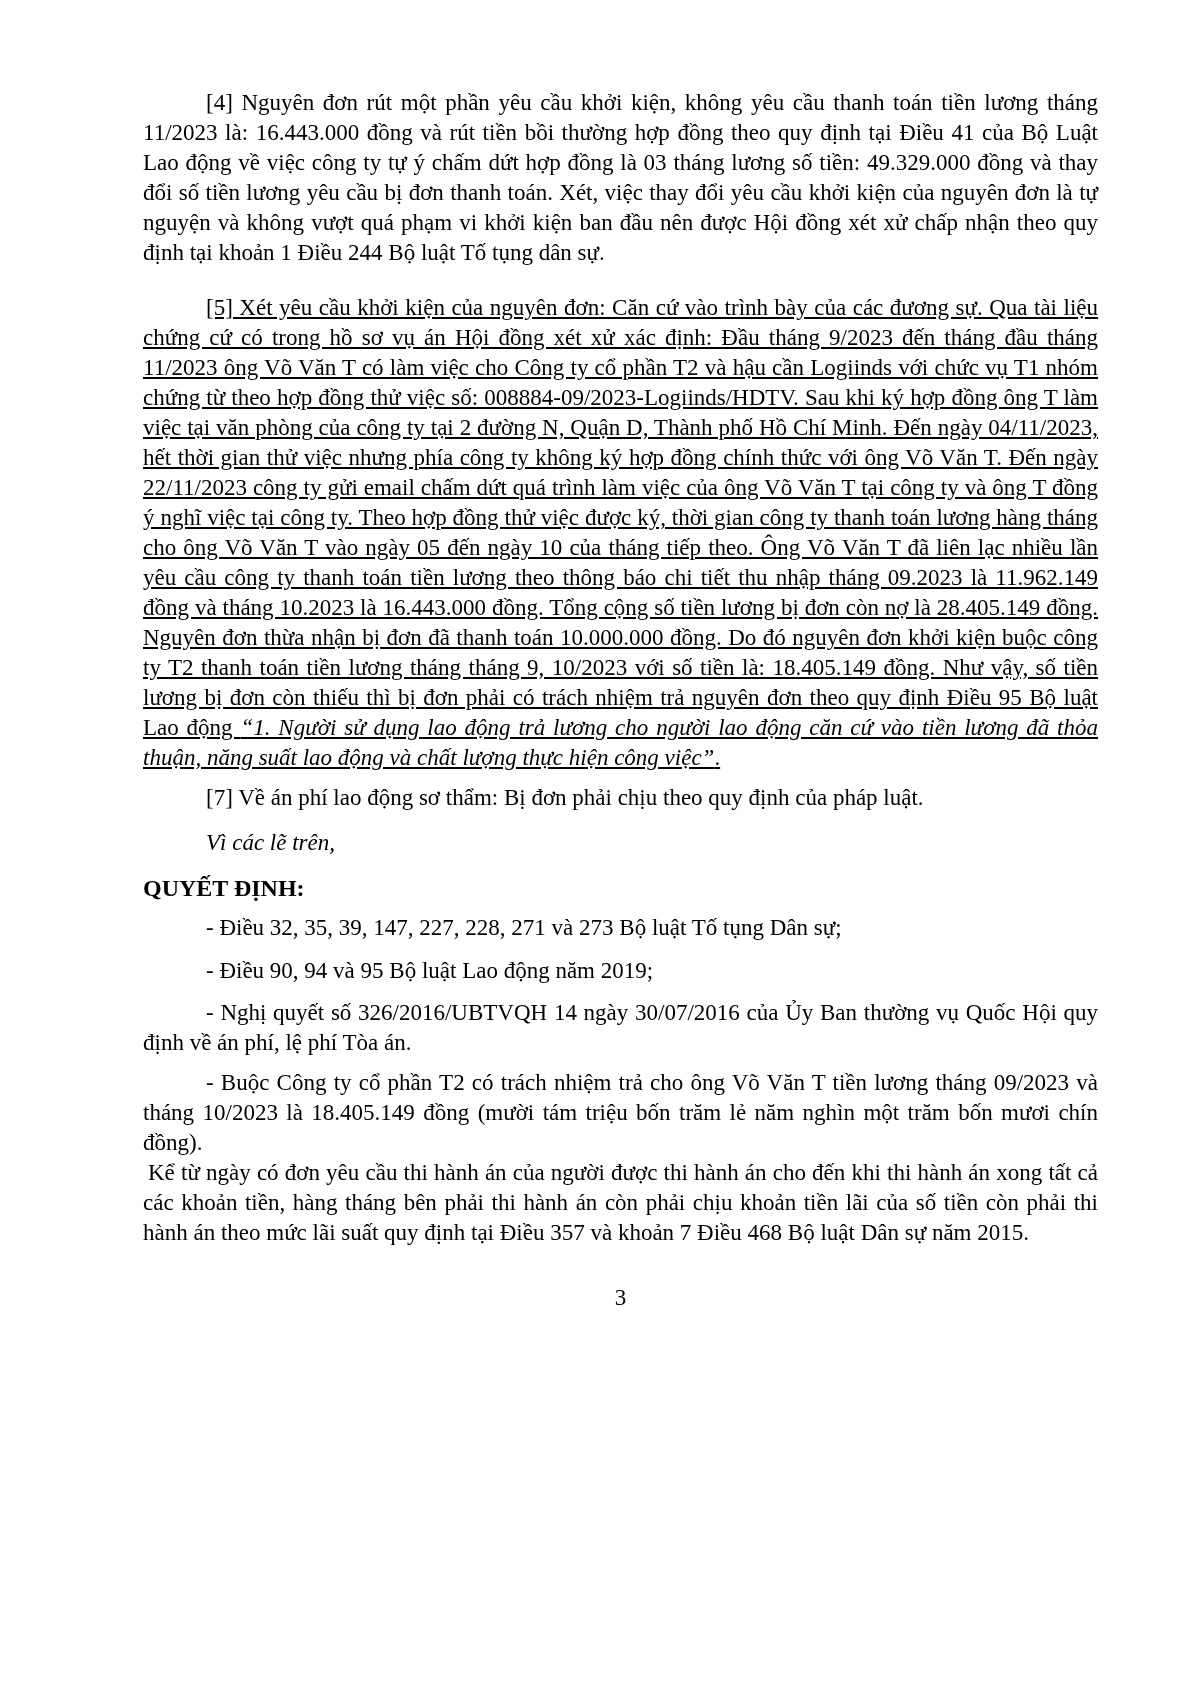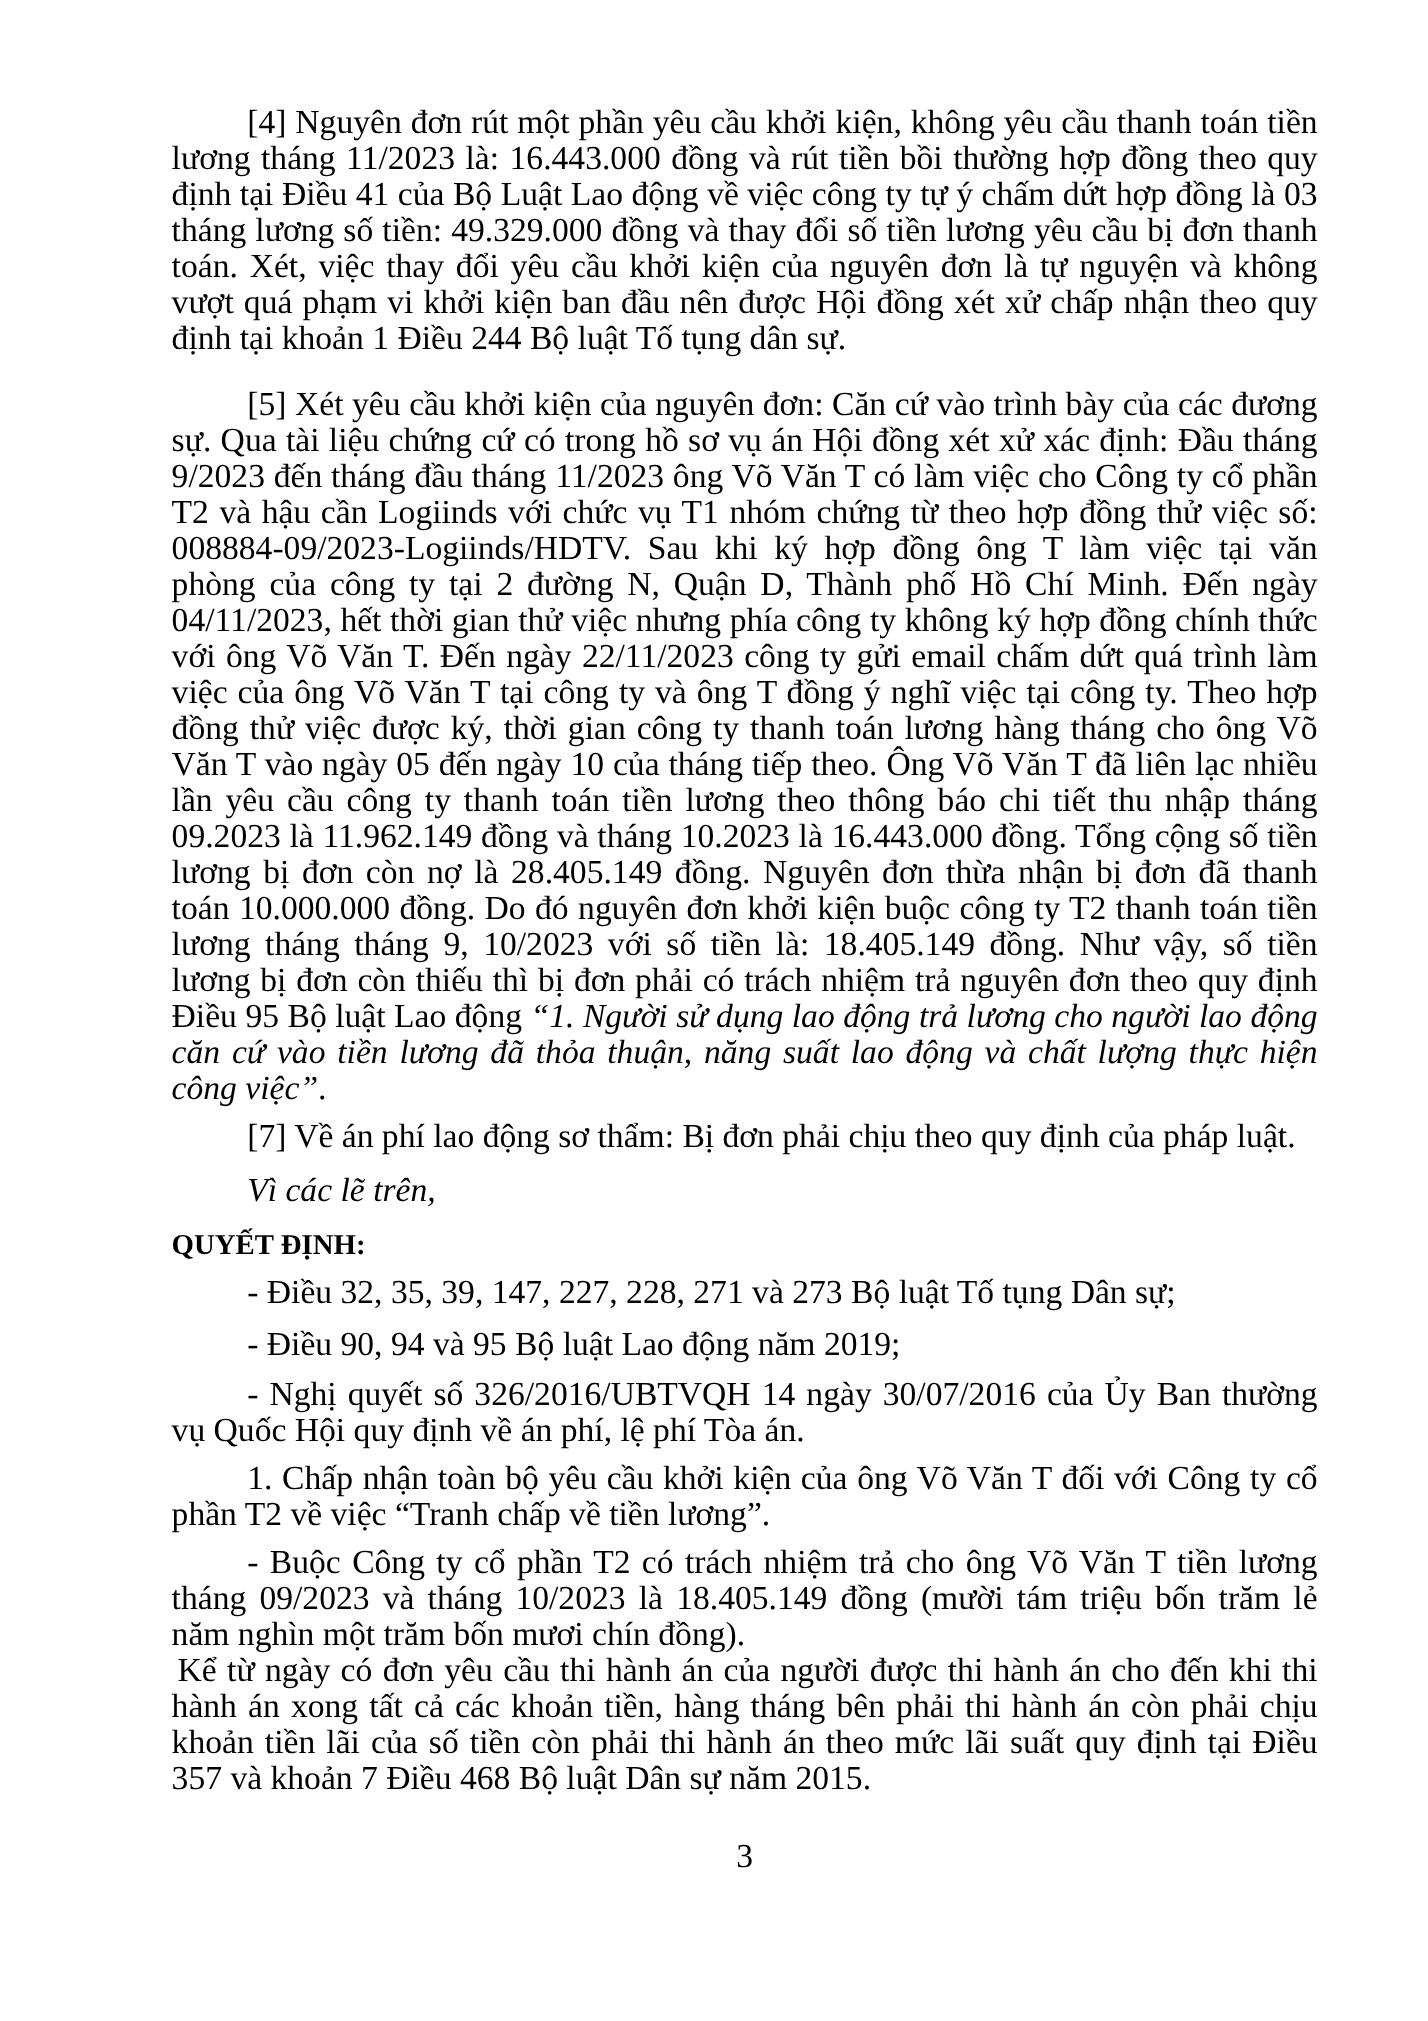--- a/index.html
+++ b/index.html
@@ -17,30 +17,30 @@
   }
   .page {
     box-sizing: border-box;
     width: 1190px;
     height: 1684px;
     padding: 88px 92px 0 143px;
     overflow: hidden;
   }
   .page p {
     margin: 0;
-    font-size: 28px;
+    font-size: 23px;
     line-height: 30px;
     text-align: justify;
     text-justify: inter-word;
   }
   .indent { text-indent: 63px; }
   .tiny-indent { text-indent: 5px; }
 
   .p4  { margin-bottom: 25px !important; }
-  .p5  { margin-bottom: 10px !important; }
+  .p5  { margin-bottom: 10px !important; text-decoration: underline; }
   .p6  { margin-bottom: 10px !important; }
   .p7  { margin-bottom: 15px !important; font-family: Liberation Serif, serif; }
   .closing { margin-bottom: 15px !important; font-style: italic; }
   .decision-heading {
     margin-bottom: 10px !important;
     text-align: center;
     text-indent: 0;
     font-weight: bold;
     font-size: 24px !important;
   }
@@ -73,21 +73,20 @@
 
   <p class="decision-heading">QUYẾT ĐỊNH:</p>
 
 
   <p class="indent basis-1">- Điều 32, 35, 39, 147, 227, 228, 271 và 273 Bộ luật Tố tụng Dân sự;</p>
 
   <p class="indent basis-2">- Điều 90, 94 và 95 Bộ luật Lao động năm 2019;</p>
 
   <p class="indent basis-3">- Nghị quyết số 326/2016/UBTVQH 14 ngày 30/07/2016 của Ủy Ban thường vụ Quốc Hội quy định về án phí, lệ phí Tòa án.</p>
 
-  <p class="indent ruling-1">1. Chấp nhận toàn bộ yêu cầu khởi kiện của ông Võ Văn T đối với Công ty cổ phần T2 về việc “Tranh chấp về tiền lương”.</p>
 
   <p class="indent ruling-2">- Buộc Công ty cổ phần T2 có trách nhiệm trả cho ông Võ Văn T tiền lương tháng 09/2023 và tháng 10/2023 là 18.405.149 đồng (mười tám triệu bốn trăm lẻ năm nghìn một trăm bốn mươi chín đồng).</p>
 
   <p class="tiny-indent ruling-3">Kể từ ngày có đơn yêu cầu thi hành án của người được thi hành án cho đến khi thi hành án xong tất cả các khoản tiền, hàng tháng bên phải thi hành án còn phải chịu khoản tiền lãi của số tiền còn phải thi hành án theo mức lãi suất quy định tại Điều 357 và khoản 7 Điều 468 Bộ luật Dân sự năm 2015.</p>
 
   <p class="page-number">3</p>
 
 </div>
 
 </body></html>

